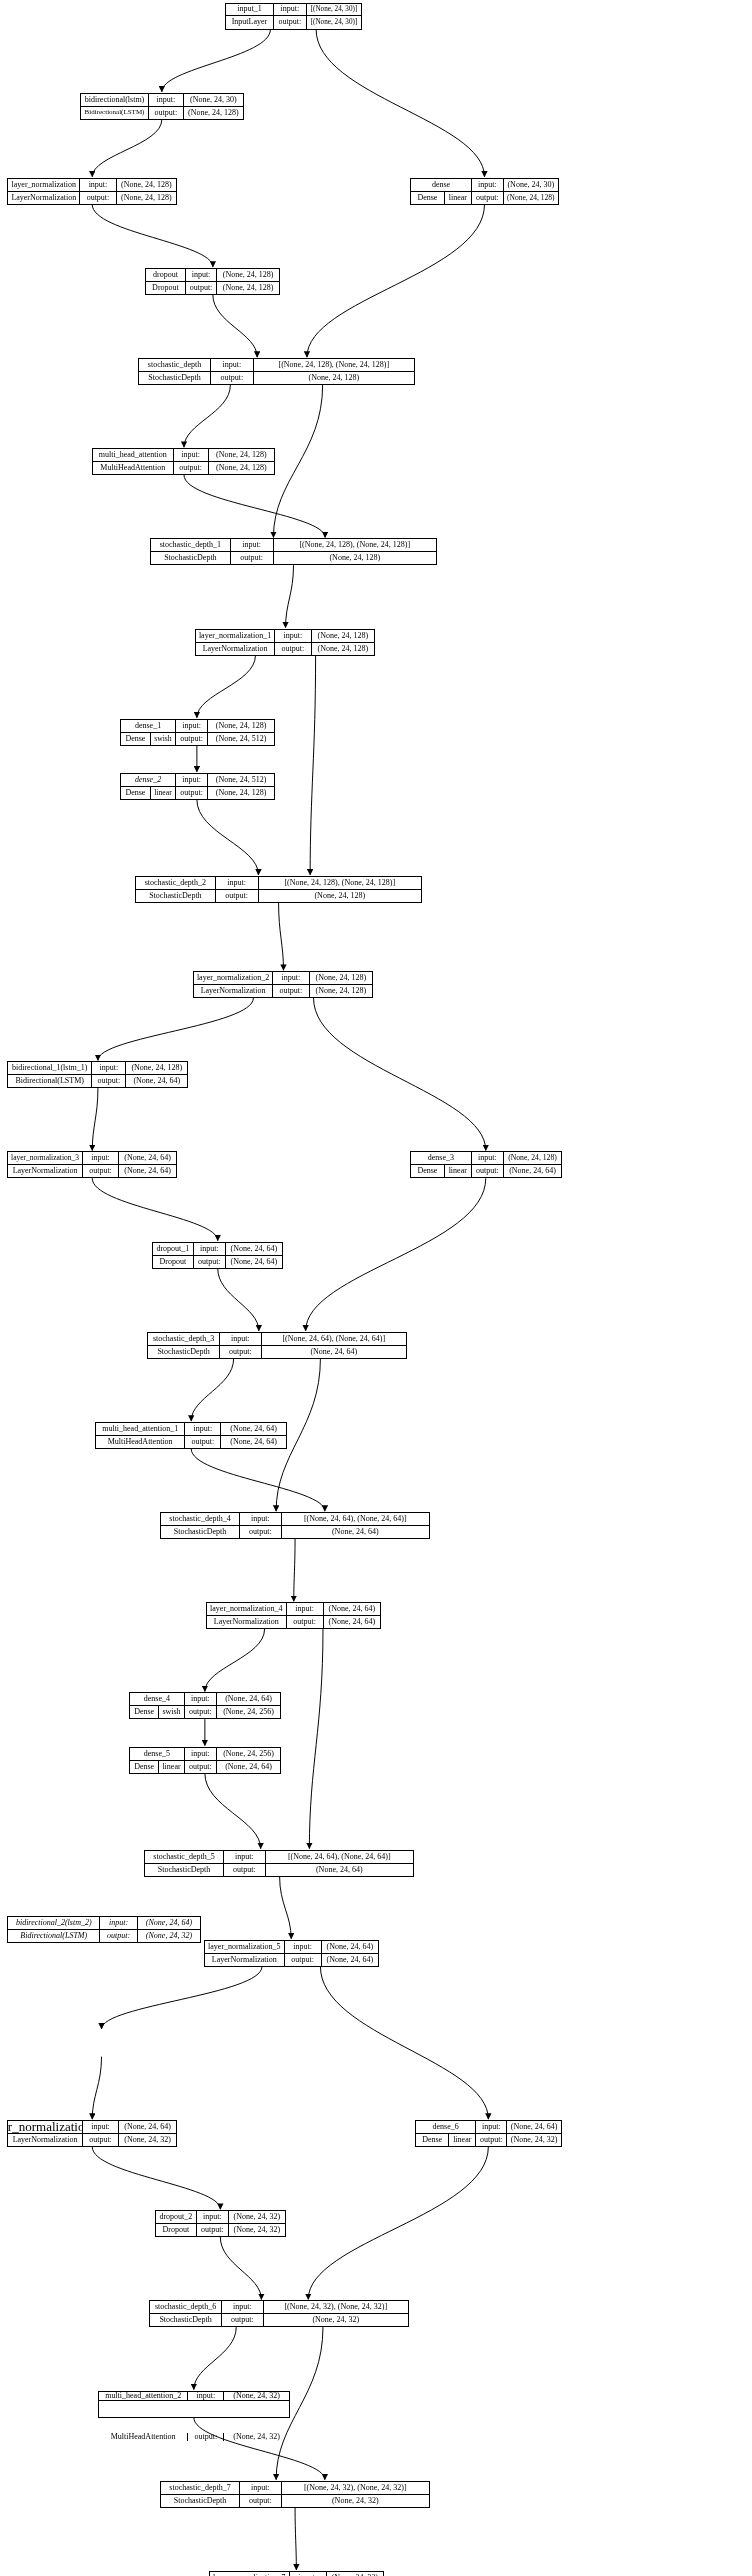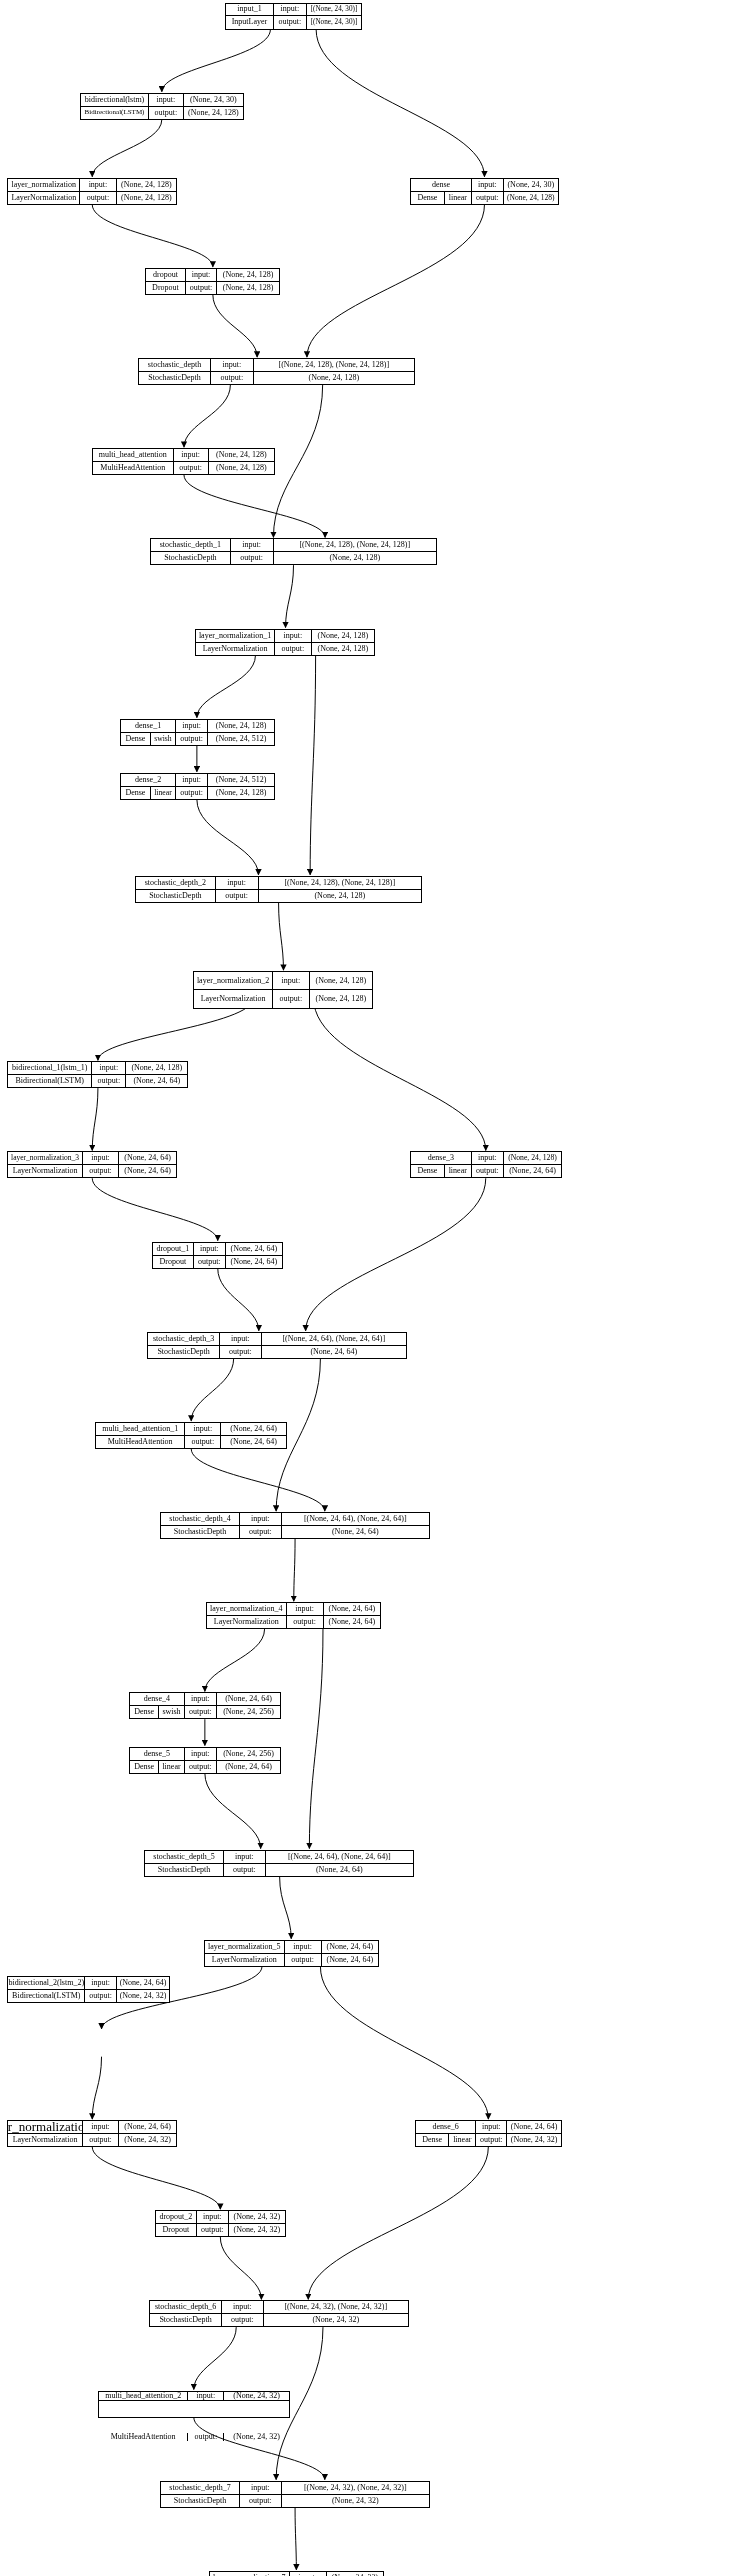--- a/index.html
+++ b/index.html
@@ -245,21 +245,21 @@
         </div>
         <div class="row bot">
           <div class="cell c-name" style="flex: 0 0 19.5%;">Dense</div>
           <div class="cell c-act" style="flex: 0 0 16.5%; font-size: 7.7px;">swish</div>
           <div class="cell c-io" style="flex: 0 0 21%;">output:</div>
           <div class="cell c-shape" style="flex: 0 0 43%;">(None, 24, 512)</div>
         </div>
       </div>
       <div class="node" style="left: 120px; top: 773px; width: 155px; height: 27px;">
         <div class="row top">
-          <div class="cell c-name" style="flex: 0 0 36%;">dense_2</div>
+          <div class="cell c-name" style="flex: 0 0 36%; font-style: italic;">dense_2</div>
           <div class="cell c-io" style="flex: 0 0 21%;">input:</div>
           <div class="cell c-shape" style="flex: 0 0 43%;">(None, 24, 512)</div>
         </div>
         <div class="row bot">
           <div class="cell c-name" style="flex: 0 0 19.5%;">Dense</div>
           <div class="cell c-act" style="flex: 0 0 16.5%; font-size: 7.7px;">linear</div>
           <div class="cell c-io" style="flex: 0 0 21%;">output:</div>
           <div class="cell c-shape" style="flex: 0 0 43%;">(None, 24, 128)</div>
         </div>
       </div>
@@ -268,21 +268,21 @@
           <div class="cell c-name" style="flex: 0 0 28%;">stochastic_depth_2</div>
           <div class="cell c-io" style="flex: 0 0 15%;">input:</div>
           <div class="cell c-shape" style="flex: 0 0 57%;">[(None, 24, 128), (None, 24, 128)]</div>
         </div>
         <div class="row bot">
           <div class="cell c-name" style="flex: 0 0 28%;">StochasticDepth</div>
           <div class="cell c-io" style="flex: 0 0 15%;">output:</div>
           <div class="cell c-shape" style="flex: 0 0 57%;">(None, 24, 128)</div>
         </div>
       </div>
-      <div class="node" style="left: 193px; top: 971px; width: 180px; height: 38px;">
+      <div class="node" style="left: 193px; top: 971px; width: 180px; height: 27px;">
         <div class="row top">
           <div class="cell c-name" style="flex: 0 0 44.5%;">layer_normalization_2</div>
           <div class="cell c-io" style="flex: 0 0 20.5%;">input:</div>
           <div class="cell c-shape" style="flex: 0 0 35%;">(None, 24, 128)</div>
         </div>
         <div class="row bot">
           <div class="cell c-name" style="flex: 0 0 44.5%;">LayerNormalization</div>
           <div class="cell c-io" style="flex: 0 0 20.5%;">output:</div>
           <div class="cell c-shape" style="flex: 0 0 35%;">(None, 24, 128)</div>
         </div>
@@ -427,21 +427,21 @@
           <div class="cell c-name" style="flex: 0 0 46%;">layer_normalization_5</div>
           <div class="cell c-io" style="flex: 0 0 21.5%;">input:</div>
           <div class="cell c-shape" style="flex: 0 0 32.5%;">(None, 24, 64)</div>
         </div>
         <div class="row bot">
           <div class="cell c-name" style="flex: 0 0 46%;">LayerNormalization</div>
           <div class="cell c-io" style="flex: 0 0 21.5%;">output:</div>
           <div class="cell c-shape" style="flex: 0 0 32.5%;">(None, 24, 64)</div>
         </div>
       </div>
-      <div class="node" style="left: 7.2px; top: 1976px; width: 163px; height: 27px;">
+      <div class="node" style="left: 7.2px; top: 1916px; width: 194px; height: 27px; font-style: italic;">
         <div class="row top">
           <div class="cell c-name" style="flex: 0 0 48%;">bidirectional_2(lstm_2)</div>
           <div class="cell c-io" style="flex: 0 0 19.5%;">input:</div>
           <div class="cell c-shape" style="flex: 0 0 32.5%;">(None, 24, 64)</div>
         </div>
         <div class="row bot">
           <div class="cell c-name" style="flex: 0 0 48%;">Bidirectional(LSTM)</div>
           <div class="cell c-io" style="flex: 0 0 19.5%;">output:</div>
           <div class="cell c-shape" style="flex: 0 0 32.5%;">(None, 24, 32)</div>
         </div>

